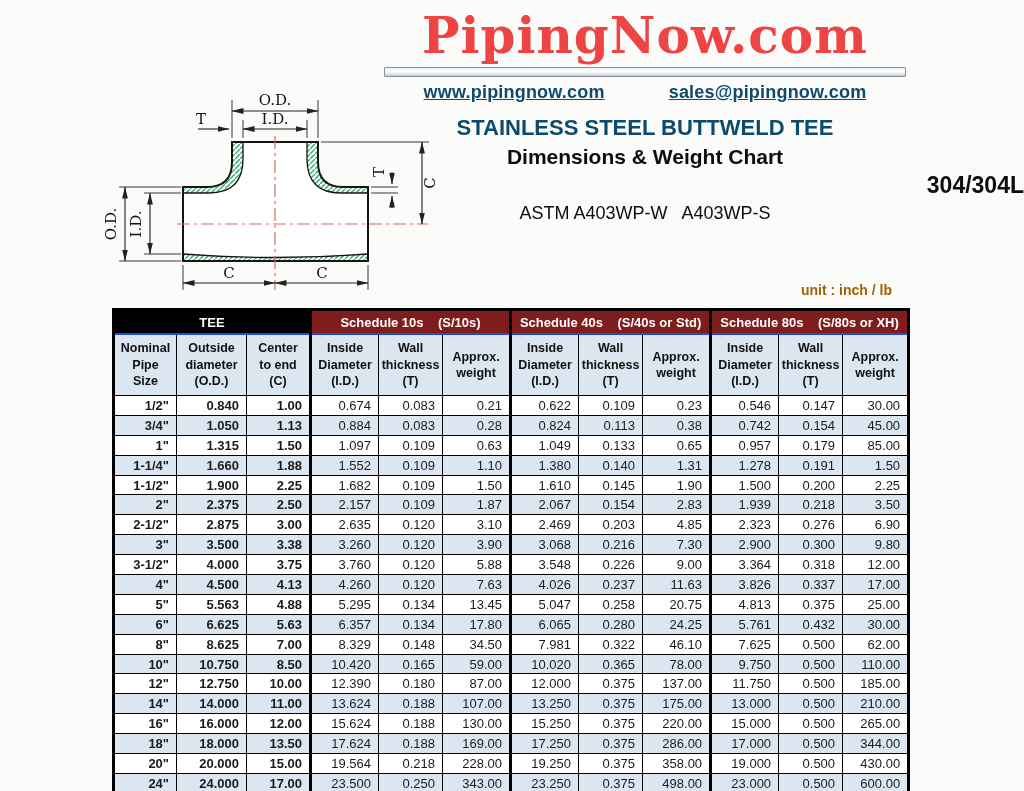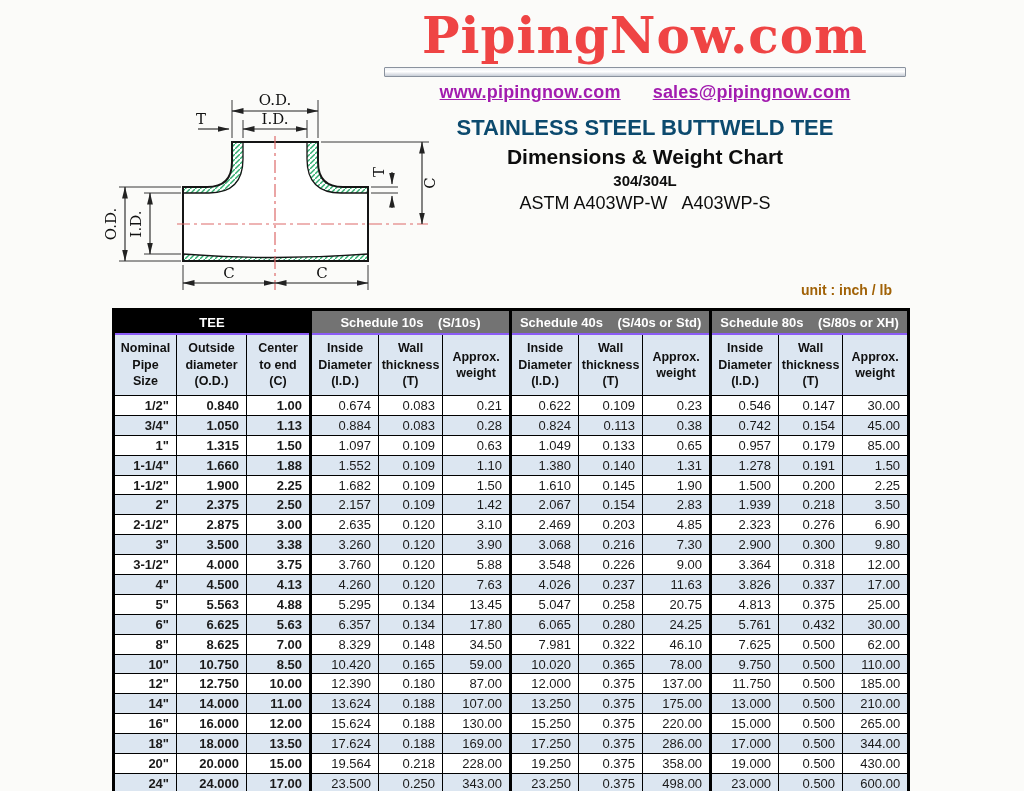--- a/index.html
+++ b/index.html
@@ -5,45 +5,45 @@
   html,body{margin:0;padding:0;}
   body{width:1024px;height:791px;position:relative;background:#fbfbf9;font-family:"Liberation Sans",sans-serif;overflow:hidden;}
   .page{position:absolute;inset:0;}
 
   
   .masthead{position:absolute;left:266px;top:8px;width:758px;text-align:center;}
   .logo{font-family:"DejaVu Serif",serif;font-weight:bold;font-size:50px;line-height:1.12;color:#ef4444;letter-spacing:1px;}
   .logo-bar{margin:3px auto 5px auto;width:520px;height:8px;border:1px solid #8a929e;border-radius:1px;
             background:linear-gradient(#eef1f5 0%,#ffffff 45%,#c7cdd7 100%);}
   .links{font-size:18px;font-weight:bold;letter-spacing:.2px;}
-  .links a{color:#a21caf;text-decoration:underline;margin:0 16px;cursor:pointer;}
+  .links a{color:#0c4a6e;text-decoration:underline;margin:0 32px;cursor:pointer;}
   .title{margin-top:11px;font-size:22px;font-weight:bold;color:#0c4a6e;line-height:1.25;}
   .subtitle{margin-top:3px;font-size:21px;font-weight:bold;color:#0d0d0d;}
-  .material{margin-top:3px;font-size:15px;font-weight:bold;color:#0d0d0d;}
+  .material{margin-top:3px;font-size:23px;font-weight:bold;color:#0d0d0d;text-align:right;}
   .spec{margin-top:4px;font-size:18px;font-weight:normal;color:#0d0d0d;white-space:pre;}
   .unit-note{position:absolute;right:132px;top:282px;font-size:14px;font-weight:bold;color:#a16207;}
 
   
   .diagram{position:absolute;left:95px;top:84px;}
   .outline{fill:none;stroke:#151515;stroke-width:2;}
   .inner{fill:none;stroke:#151515;stroke-width:1.3;}
   .band{fill:url(#hatch);stroke:none;}
   .cl{stroke:#dd6a6a;stroke-width:1.2;stroke-dasharray:13 4 3 4;fill:none;}
   .dim{stroke:#222;stroke-width:1.1;fill:none;}
   .ext{stroke:#222;stroke-width:0.9;fill:none;}
   .dlabel{font-family:"DejaVu Serif",serif;font-size:15px;fill:#111;text-anchor:middle;}
 
   
   .dims-table{position:absolute;left:112px;top:308px;width:798px;border-collapse:collapse;table-layout:fixed;
               border:3px solid #000;background:#fff;}
   .dims-table th,.dims-table td{overflow:hidden;}
-  .group-row th{height:22px;font-size:13px;font-weight:bold;color:#fff;border-bottom:2px solid #8b5cf6;
+  .group-row th{height:22px;font-size:13px;font-weight:bold;color:#fff;border-bottom:2px solid #1d4ed8;
                 white-space:pre;text-align:center;padding:0;}
   .g-tee{background:#000;}
-  .g-blue{background:#737373;border-left:3px solid #000;}
+  .g-blue{background:#7f1d1d;border-left:3px solid #000;}
   .sub-row th{background:#dce6f1;color:#111;font-size:12.5px;font-weight:bold;border:1px solid #000;
               height:58px;line-height:1.32;white-space:pre-line;text-align:center;vertical-align:middle;padding:1px 2px;}
   .dims-table tbody td{border:1px solid #000;height:18.9px;font-size:13px;color:#1a1a1a;
                        text-align:right;padding:0 7px 0 0;line-height:1;}
   .dims-table tbody td:nth-child(-n+3){font-weight:bold;}
   .dims-table tbody tr:nth-child(even) td{background:#dce6f1;}
   .dims-table tbody td:nth-child(3),.dims-table tbody td:nth-child(6),.dims-table tbody td:nth-child(9),
   .sub-row th:nth-child(3),.sub-row th:nth-child(6),.sub-row th:nth-child(9){border-right:3px solid #000;}
 </style>
 </head>
@@ -244,21 +244,21 @@
           <td>1.500</td>
           <td>0.200</td>
           <td>2.25</td>
         </tr>
         <tr>
           <td>2"</td>
           <td>2.375</td>
           <td>2.50</td>
           <td>2.157</td>
           <td>0.109</td>
-          <td>1.42</td>
+          <td>1.87</td>
           <td>2.067</td>
           <td>0.154</td>
           <td>2.83</td>
           <td>1.939</td>
           <td>0.218</td>
           <td>3.50</td>
         </tr>
         <tr>
           <td>2-1/2"</td>
           <td>2.875</td>

